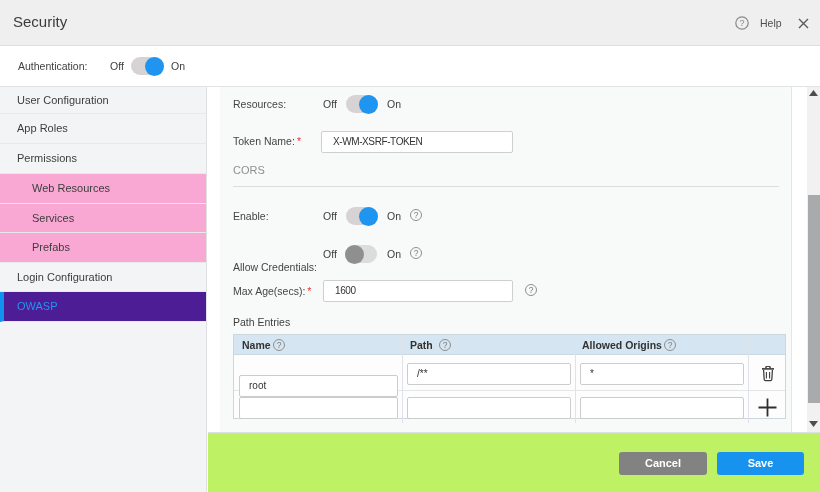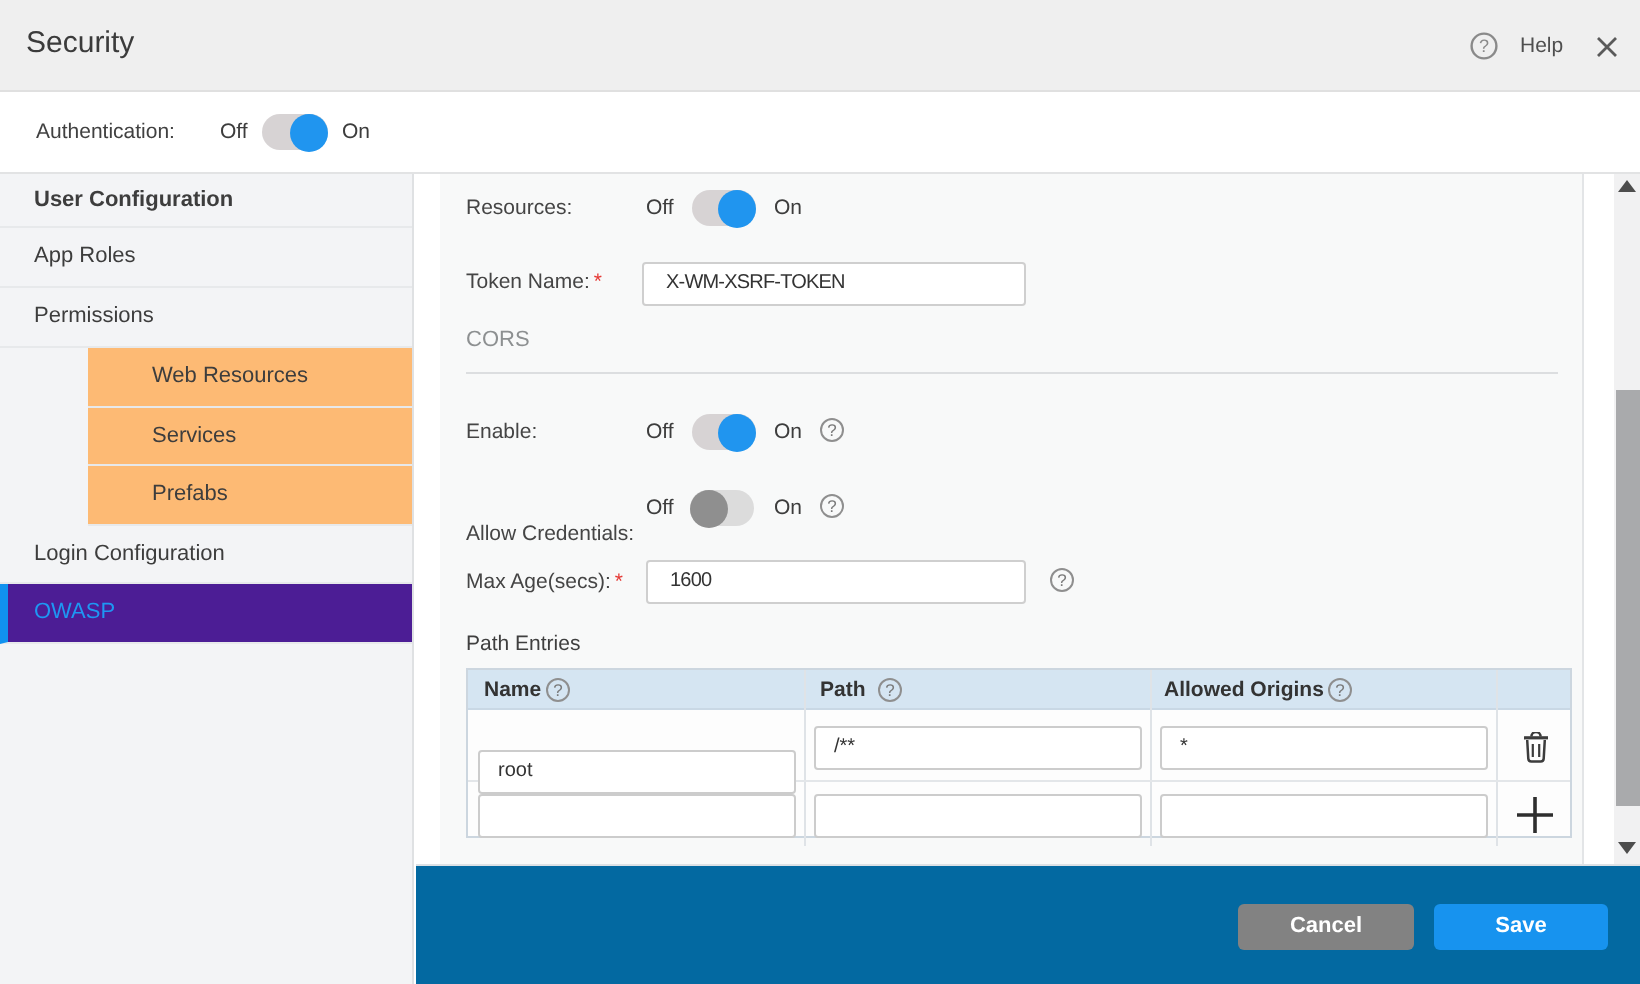--- a/index.html
+++ b/index.html
@@ -19,39 +19,39 @@
 .tg.on{background:#d7d3d4;}
 .tg.on .knob{right:0;background:#2095ef;}
 .tg.off{background:#dcdcdc;}
 .tg.off .knob{left:0;background:#8f8f8f;}
 .sw{position:absolute;height:18px;line-height:18px;color:#3d3d3d;}
 
 .q{position:absolute;width:12px;height:12px;border:1px solid #8f8f8f;border-radius:50%;color:#7a7a7a;font-size:8.5px;line-height:10.5px;text-align:center;}
 
 #side{position:absolute;left:0;top:87px;width:207px;height:405px;background:#f3f4f6;border-right:1px solid #dfe1e3;}
 #side .it{border-bottom:1px solid #e7e9eb;padding-left:17px;color:#3d3d3d;font-size:11px;}
-#side .it.sub{padding-left:32px;background:#fdba74;margin-left:44px;}
+#side .it.sub{padding-left:32px;background:#f9a8d4;}
 #side .it.act{background:#4c1d95;border-left:4px solid #1092f0;padding-left:13px;color:#1e97f3;}
 
 #panel{position:absolute;left:220px;top:87px;width:572px;height:345px;background:#f8f9f9;border-right:1px solid #e3e5e7;}
 .flbl{position:absolute;height:18px;line-height:18px;color:#454545;}
 .req{color:#e53935;margin-left:2px;}
 .inp{position:absolute;background:#fff;border:1px solid #cfcfcf;border-radius:2px;font-size:10px;letter-spacing:-0.4px;color:#333;height:22px;line-height:20px;padding-left:11px;}
 
 #tbl{position:absolute;left:233px;top:334px;width:553px;height:85px;border:1px solid #ccd6df;background:#fdfdfd;}
 #thead{position:absolute;left:0;top:0;width:551px;height:20px;background:#d5e5f2;border-bottom:1px solid #c9d8e5;}
 #thead .th{position:absolute;top:0;height:20px;line-height:20px;font-size:10.5px;font-weight:700;color:#333;}
 .cdiv{position:absolute;top:0;width:1px;background:#dfe3e7;}
 .rdiv{position:absolute;left:0;width:551px;height:1px;background:#e3e6e9;}
 .tinp{position:absolute;background:#fff;border:1px solid #ccc;border-radius:2px;font-size:10px;color:#333;height:22px;line-height:20px;padding-left:9px;}
 
 #sbar{position:absolute;left:807px;top:87px;width:13px;height:345px;background:#f1f1f2;}
 #sbar .thumb{position:absolute;left:1px;top:108px;width:12px;height:208px;background:#a9aaac;}
 
-#foot{position:absolute;left:208px;top:432px;width:612px;height:60px;background:#0369a1;border-top:1px solid #dde1e5;}
+#foot{position:absolute;left:208px;top:432px;width:612px;height:60px;background:#bef264;border-top:1px solid #dde1e5;}
 .btn{position:absolute;top:19px;height:23px;border-radius:3px;color:#fff;font-size:11px;font-weight:700;text-align:center;line-height:23px;}
 </style>
 </head>
 <body>
 <div id="hdr">
   <span class="title">Security</span>
   <svg class="abs" style="left:735px;top:16px;" width="14" height="14" viewBox="0 0 14 14">
       <circle cx="7" cy="7" r="6.2" fill="none" stroke="#8a8a8a" stroke-width="1.2"></circle>
       <text x="7" y="10" text-anchor="middle" font-size="9" fill="#8a8a8a" font-family="Liberation Sans">?</text>
     </svg>
@@ -62,21 +62,21 @@
 </div>
 <div id="auth">
   <span class="lbl">Authentication:</span>
   <span class="sw" style="left:110px;top:10px;">Off</span>
   <div class="tg on" style="left:131px;top:10px;width:33px;">
       <div class="knob"></div>
     </div>
   <span class="sw" style="left:171px;top:10px;">On</span>
 </div>
 <div id="side">
-  <div class="it" style="height:27px;line-height:26px;font-weight:bold;">User Configuration</div>
+  <div class="it" style="height:27px;line-height:26px;">User Configuration</div>
   <div class="it" style="height:30px;line-height:29px;">App Roles</div>
   <div class="it" style="height:30px;line-height:29px;">Permissions</div>
   <div class="it sub" style="height:30px;line-height:29px;">Web Resources</div>
   <div class="it sub" style="height:29px;line-height:28px;">Services</div>
   <div class="it sub" style="height:30px;line-height:29px;">Prefabs</div>
   <div class="it" style="height:29px;line-height:28px;">Login Configuration</div>
   <div class="it act" style="height:30px;line-height:29px;">OWASP</div>
 </div>
 <div id="panel"></div>
 

